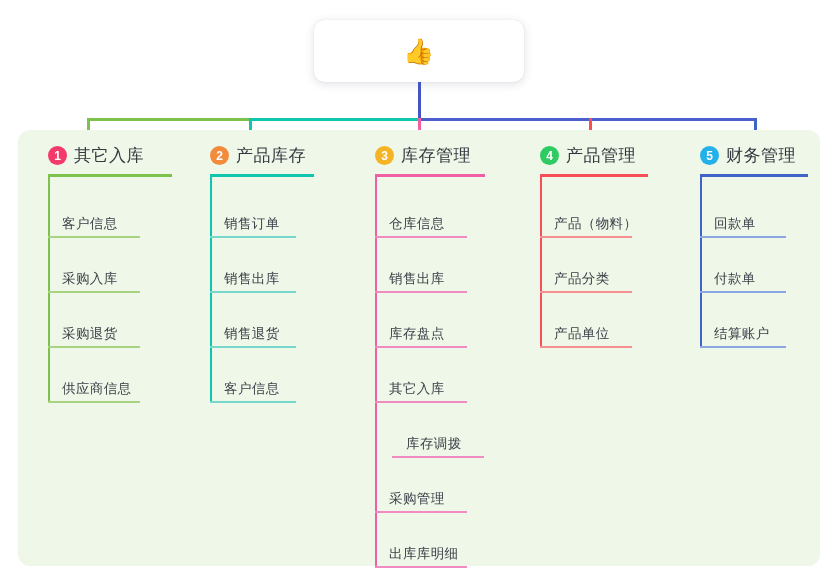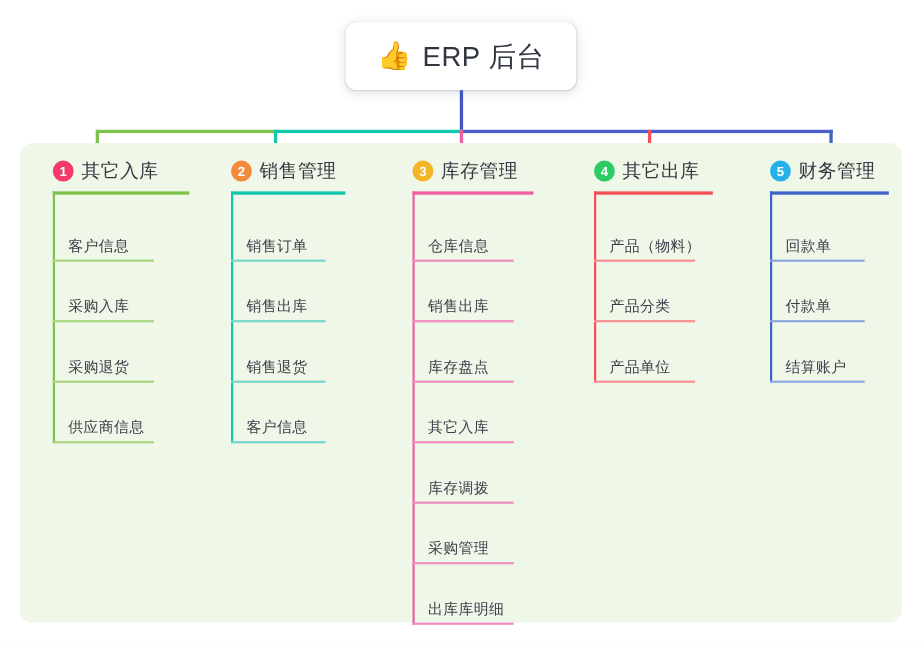--- a/index.html
+++ b/index.html
@@ -64,21 +64,20 @@
   .leaf-rule{position:absolute;left:0;bottom:0;height:2px;}
 </style>
 </head>
 <body>
 
 <div id="root">
 
   <div class="title-box">
     <div class="title-inner">
       <span class="title-emoji">👍</span>
-      <span class="title-text">ERP 后台</span>
     </div>
   </div>
 
   <div id="connector-layer">
       <div class="vline" style="left: 418px; top: 82px; height: 36px; background: rgb(67, 85, 196);"></div>
       <div class="hline" style="left: 88px; top: 118px; width: 162px; background: rgb(125, 194, 75);"></div>
       <div class="hline" style="left: 250px; top: 118px; width: 169px; background: rgb(16, 198, 173);"></div>
       <div class="hline" style="left: 419px; top: 118px; width: 338px; background: rgb(76, 95, 204);"></div>
       <div class="vline" style="left: 87px; top: 118px; height: 42px; background: rgb(125, 194, 75);"></div>
       <div class="vline" style="left: 249px; top: 118px; height: 42px; background: rgb(16, 198, 173);"></div>
@@ -110,21 +109,21 @@
           <div class="leaf-rule" style="width: 92px; background: rgb(168, 212, 127);"></div>
         </div>
         <div class="leaf" style="top: 227px; height: 46px; width: 112px;">
           <span class="leaf-label">供应商信息</span>
           <div class="leaf-rule" style="width: 92px; background: rgb(168, 212, 127);"></div>
         </div>
       </div>
       <div class="col" style="left: 210px; top: 130px;">
         <div class="col-head">
           <span class="badge" style="background: rgb(242, 139, 60);">2</span>
-          <span class="col-title">销售管理</span>
+          <span class="col-title">产品库存</span>
         </div>
         <div class="head-rule" style="width: 104px; background: rgb(16, 198, 173);"></div>
         <div class="trunk" style="height: 229px; background: rgb(16, 198, 173);"></div>
         <div class="leaf" style="top: 62px; height: 46px; width: 106px;">
           <span class="leaf-label">销售订单</span>
           <div class="leaf-rule" style="width: 86px; background: rgb(119, 216, 204);"></div>
         </div>
         <div class="leaf" style="top: 117px; height: 46px; width: 106px;">
           <span class="leaf-label">销售出库</span>
           <div class="leaf-rule" style="width: 86px; background: rgb(119, 216, 204);"></div>
@@ -154,37 +153,37 @@
           <div class="leaf-rule" style="width: 92px; background: rgb(240, 140, 192);"></div>
         </div>
         <div class="leaf" style="top: 172px; height: 46px; width: 112px;">
           <span class="leaf-label">库存盘点</span>
           <div class="leaf-rule" style="width: 92px; background: rgb(240, 140, 192);"></div>
         </div>
         <div class="leaf" style="top: 227px; height: 46px; width: 112px;">
           <span class="leaf-label">其它入库</span>
           <div class="leaf-rule" style="width: 92px; background: rgb(240, 140, 192);"></div>
         </div>
-        <div class="leaf" style="top: 282px; height: 46px; width: 112px;">
+        <div class="leaf" style="top: 282px; height: 46px; width: 112px; margin-left: 17px;">
           <span class="leaf-label">库存调拨</span>
           <div class="leaf-rule" style="width: 92px; background: rgb(240, 140, 192);"></div>
         </div>
         <div class="leaf" style="top: 337px; height: 46px; width: 112px;">
           <span class="leaf-label">采购管理</span>
           <div class="leaf-rule" style="width: 92px; background: rgb(240, 140, 192);"></div>
         </div>
         <div class="leaf" style="top: 392px; height: 46px; width: 112px;">
           <span class="leaf-label">出库库明细</span>
           <div class="leaf-rule" style="width: 92px; background: rgb(240, 140, 192);"></div>
         </div>
       </div>
       <div class="col" style="left: 540px; top: 130px;">
         <div class="col-head">
           <span class="badge" style="background: rgb(46, 203, 99);">4</span>
-          <span class="col-title">其它出库</span>
+          <span class="col-title">产品管理</span>
         </div>
         <div class="head-rule" style="width: 108px; background: rgb(247, 79, 87);"></div>
         <div class="trunk" style="height: 174px; background: rgb(247, 79, 87);"></div>
         <div class="leaf" style="top: 62px; height: 46px; width: 112px;">
           <span class="leaf-label">产品（物料）</span>
           <div class="leaf-rule" style="width: 92px; background: rgb(247, 144, 145);"></div>
         </div>
         <div class="leaf" style="top: 117px; height: 46px; width: 112px; padding-left: 26px;">
           <span class="leaf-label">产品分类</span>
           <div class="leaf-rule" style="width: 92px; background: rgb(247, 144, 145);"></div>

